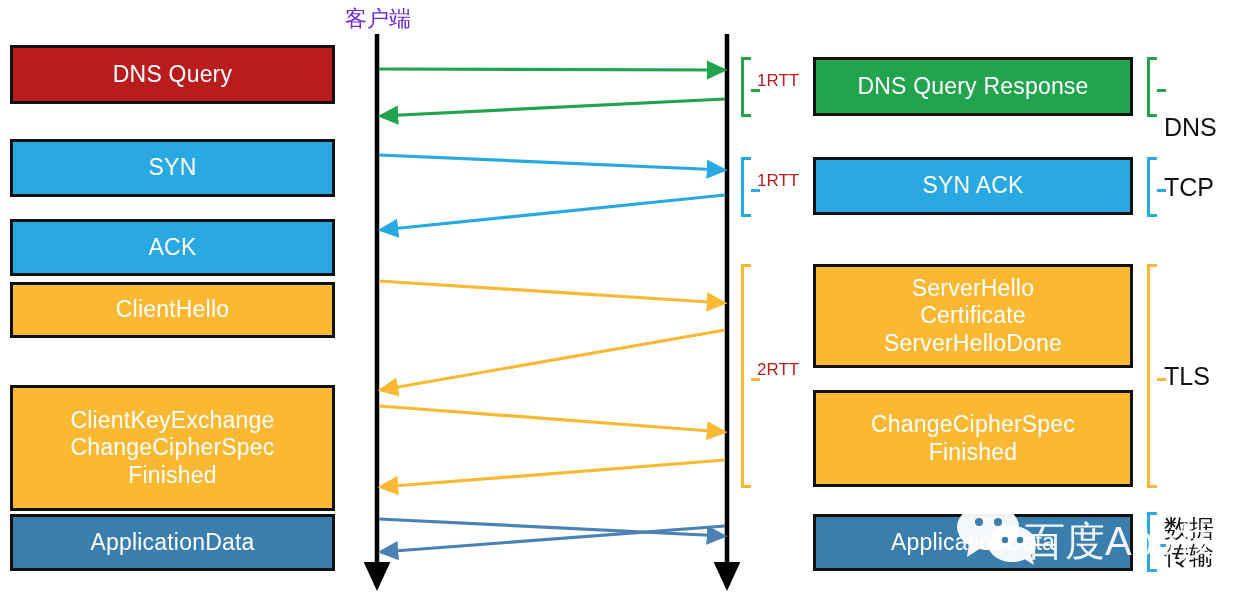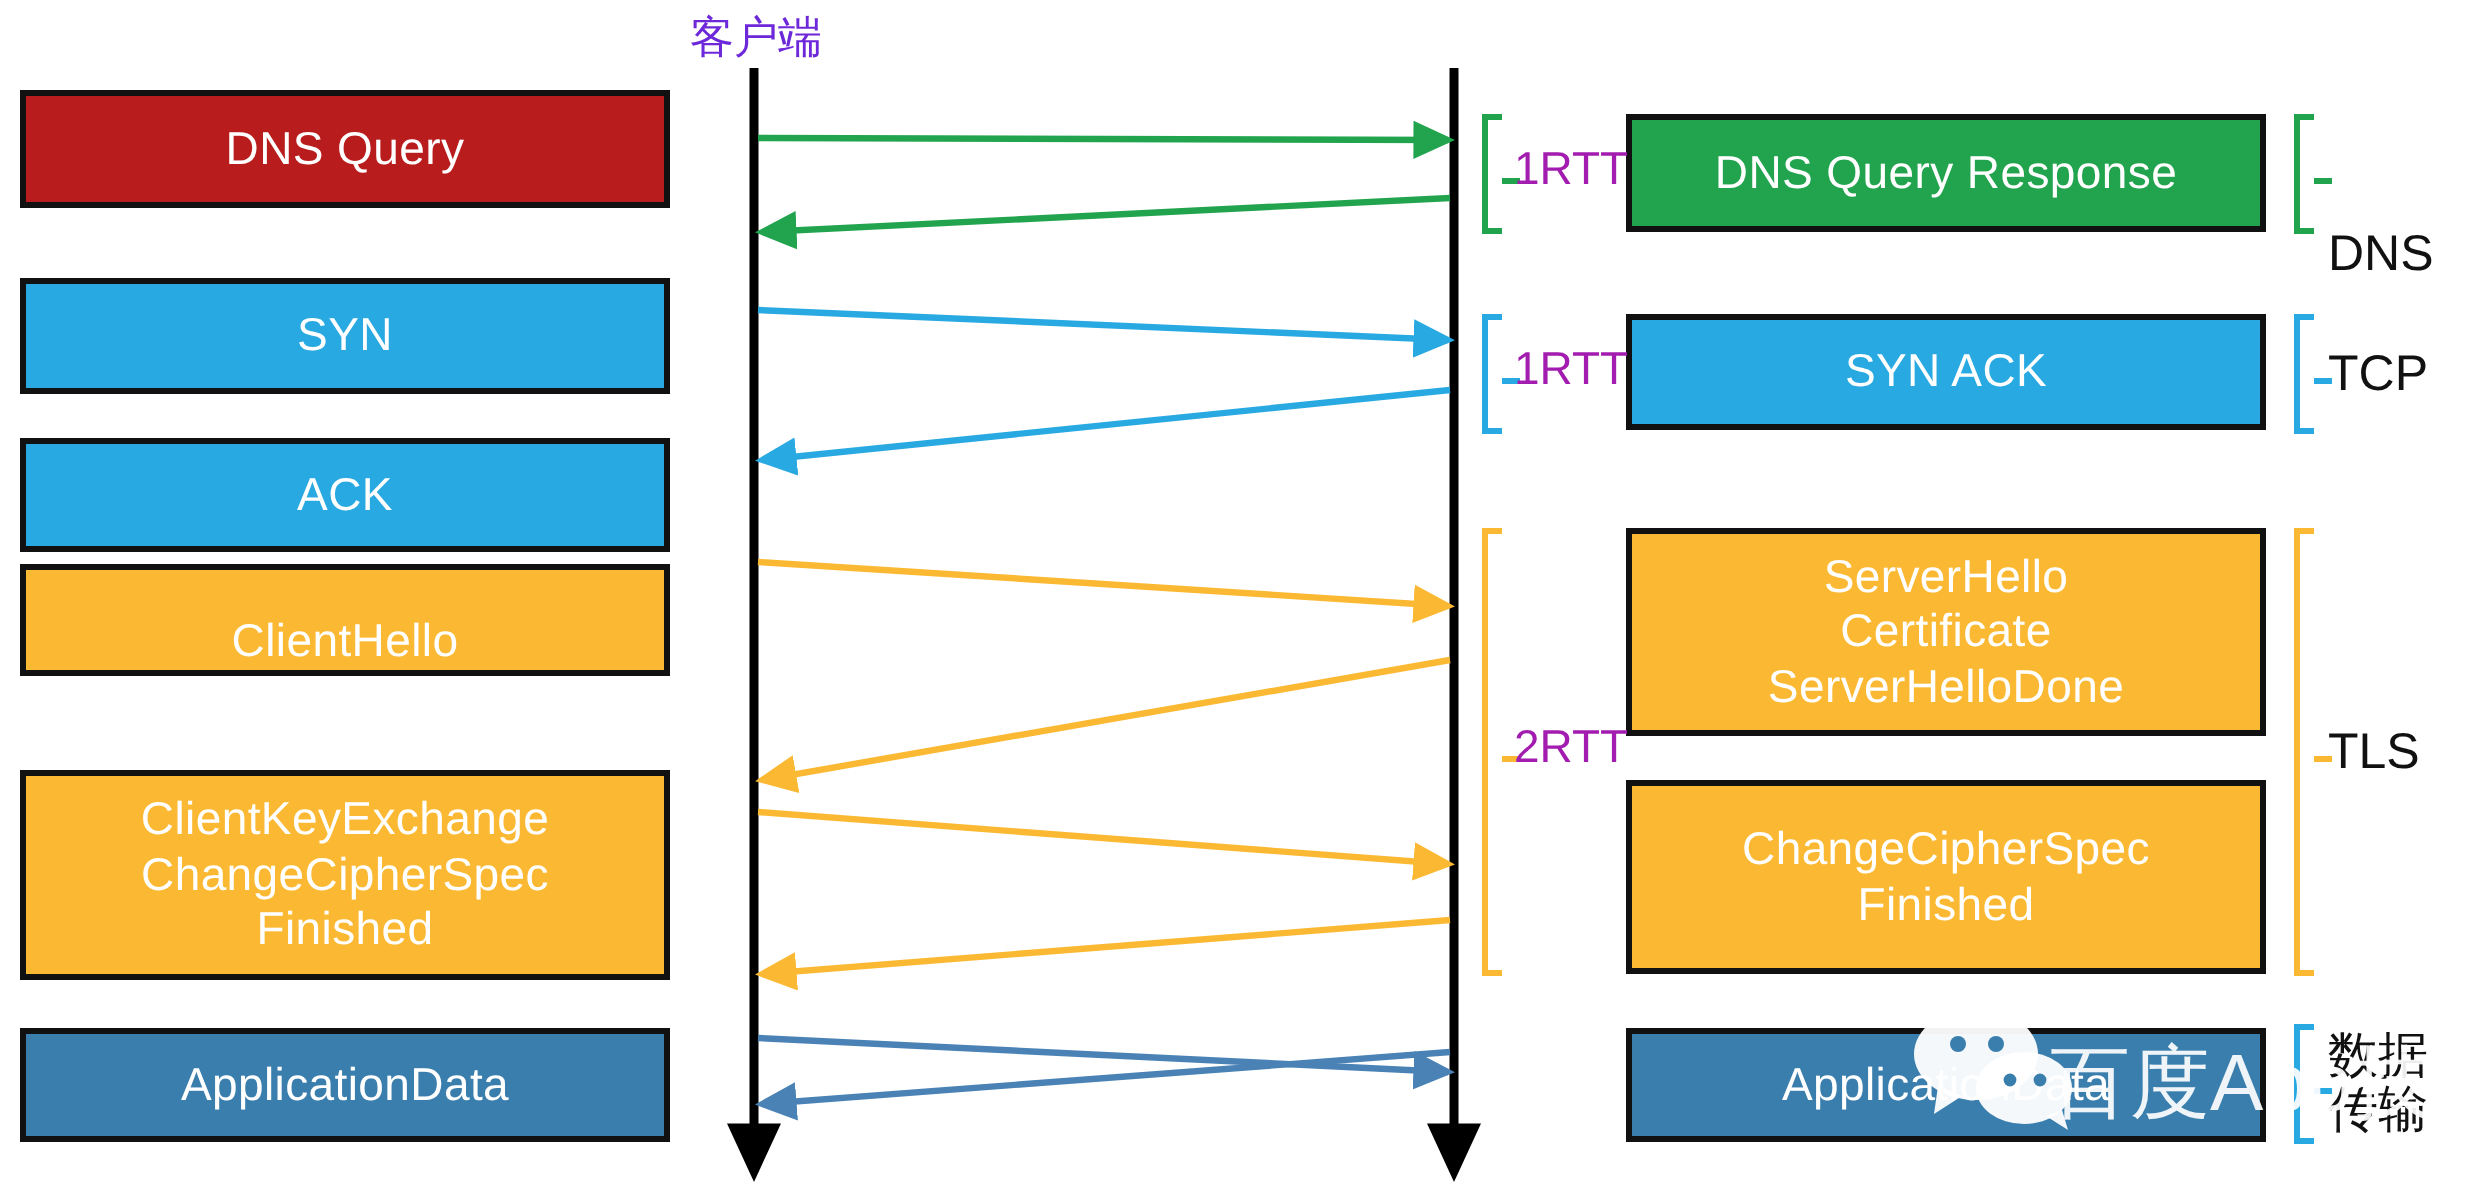--- a/index.html
+++ b/index.html
@@ -5,21 +5,21 @@
   html,body{margin:0;padding:0;background:#ffffff;}
   body{width:1240px;height:600px;font-family:"Liberation Sans","DejaVu Sans",sans-serif;overflow:hidden;}
   #stage{position:relative;width:1240px;height:600px;background:#fff;}
 
   .lane-title{position:absolute;font-size:22px;color:#6d28d9;text-align:center;white-space:nowrap;}
 
   .msgbox{position:absolute;box-sizing:border-box;border:3px solid #111;display:flex;align-items:center;justify-content:center;text-align:center;color:#ffffff;font-size:23px;line-height:1.20;letter-spacing:.2px;}
   .msgbox .lines{padding:0 6px;}
   .msgbox.stack{flex-direction:column;}
 
-  .rtt-label{position:absolute;font-size:23px;color:#a21caf;white-space:nowrap;}
+  .rtt-label{position:absolute;font-size:17px;color:#b91c1c;white-space:nowrap;}
   .grp-label{position:absolute;font-size:25px;color:#111;white-space:nowrap;line-height:1.08;text-align:left;}
 
   .wm{position:absolute;pointer-events:none;}
   .wm-text{font-size:40px;color:#ffffff;opacity:.92;white-space:nowrap;font-family:"Liberation Sans","DejaVu Sans",sans-serif;}
 </style>
 </head>
 <body>
 
 <div id="stage">
 
@@ -96,26 +96,26 @@
       <div class="msgbox" style="left: 10px; top: 139px; width: 325px; height: 58px; background: rgb(41, 169, 225);">
         <div class="lines">
           <div>SYN</div>
         </div>
       </div>
       <div class="msgbox" style="left: 10px; top: 219px; width: 325px; height: 57px; background: rgb(41, 169, 225);">
         <div class="lines">
           <div>ACK</div>
         </div>
       </div>
-      <div class="msgbox" style="left: 10px; top: 282px; width: 325px; height: 56px; background: rgb(251, 185, 51); align-items: flex-end;">
+      <div class="msgbox" style="left: 10px; top: 282px; width: 325px; height: 56px; background: rgb(251, 185, 51);">
         <div class="lines">
           <div>ClientHello</div>
         </div>
       </div>
-      <div class="msgbox stack" style="left: 10px; top: 385px; width: 325px; height: 105px; background: rgb(251, 185, 51);">
+      <div class="msgbox stack" style="left: 10px; top: 385px; width: 325px; height: 126px; background: rgb(251, 185, 51);">
         <div class="lines">
           <div>ClientKeyExchange</div>
           <div>ChangeCipherSpec</div>
           <div>Finished</div>
         </div>
       </div>
       <div class="msgbox" style="left: 10px; top: 514px; width: 325px; height: 57px; background: rgb(58, 126, 173);">
         <div class="lines">
           <div>ApplicationData</div>
         </div>

